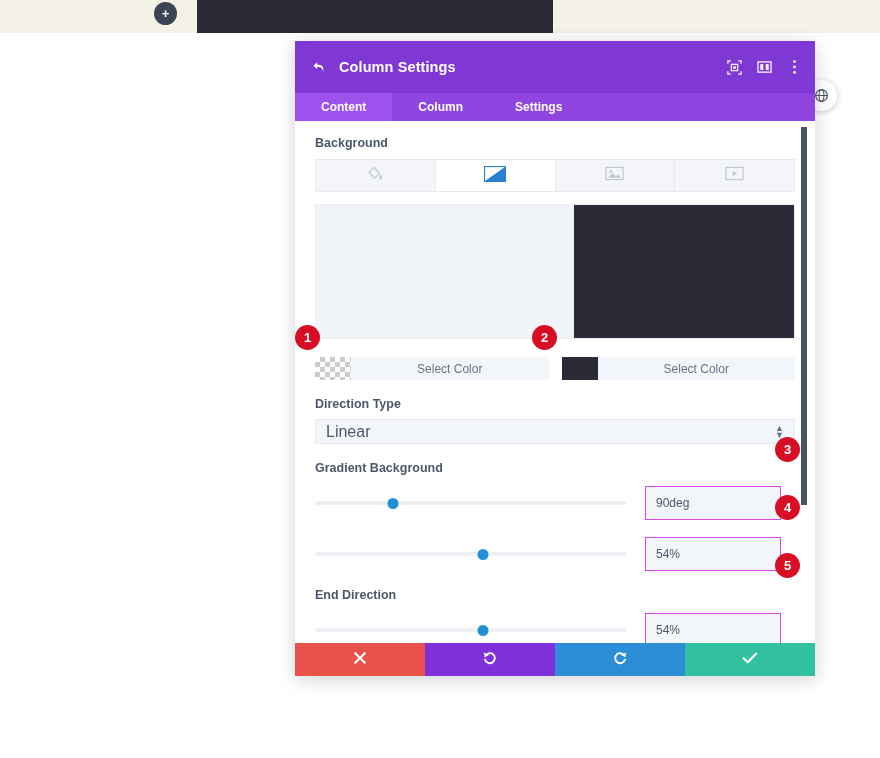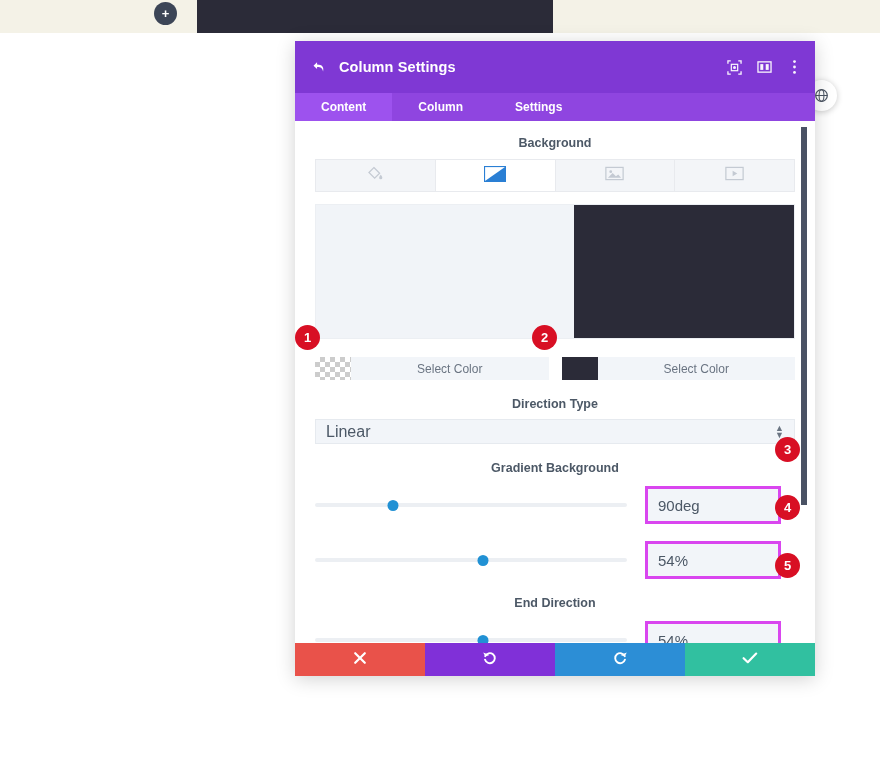--- a/index.html
+++ b/index.html
@@ -167,21 +167,20 @@
     background: #4a5264;
     cursor: pointer;
   }
 
   .field-label {
     font-size: 12.5px;
     color: #4c5866;
     font-weight: bold;
     margin: 0;
     padding: 0;
-    text-align: center;
   }
 
   
   #bg-section { padding-top: 15px; }
   .bgtype-row {
     display: flex;
     margin-top: 9px;
     height: 33px;
     border: 1px solid #e8eaee;
     background: #f3f5f8;
@@ -295,26 +294,26 @@
     height: 11px;
     border-radius: 50%;
     background: #2191d4;
     transform: translateX(-50%);
     cursor: pointer;
   }
   .num-box {
     width: 136px;
     height: 25px;
     background: #f2f5f9;
-    border: 3px solid #d946ef;
+    border: 1px solid #d946ef;
     box-sizing: border-box;
     display: flex;
     align-items: center;
     padding: 16px 10px;
-    font-size: 15px;
+    font-size: 12px;
     color: #4c5866;
     flex: none;
     cursor: text;
   }
 
   
   .modal-footer {
     height: 33px;
     display: flex;
     flex: none;

